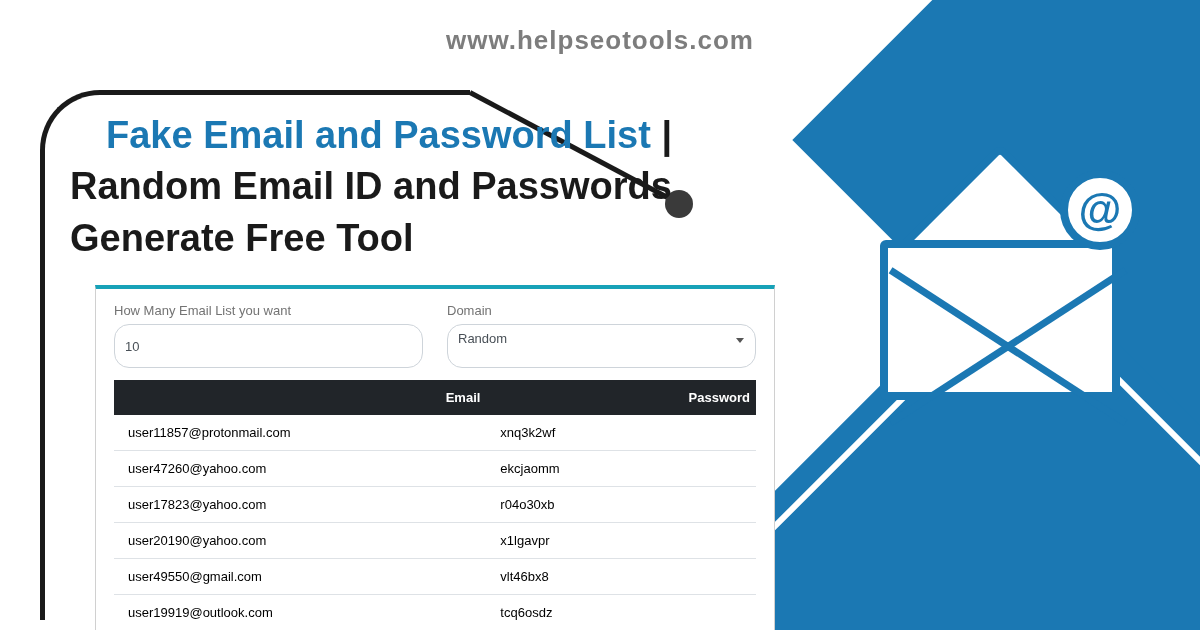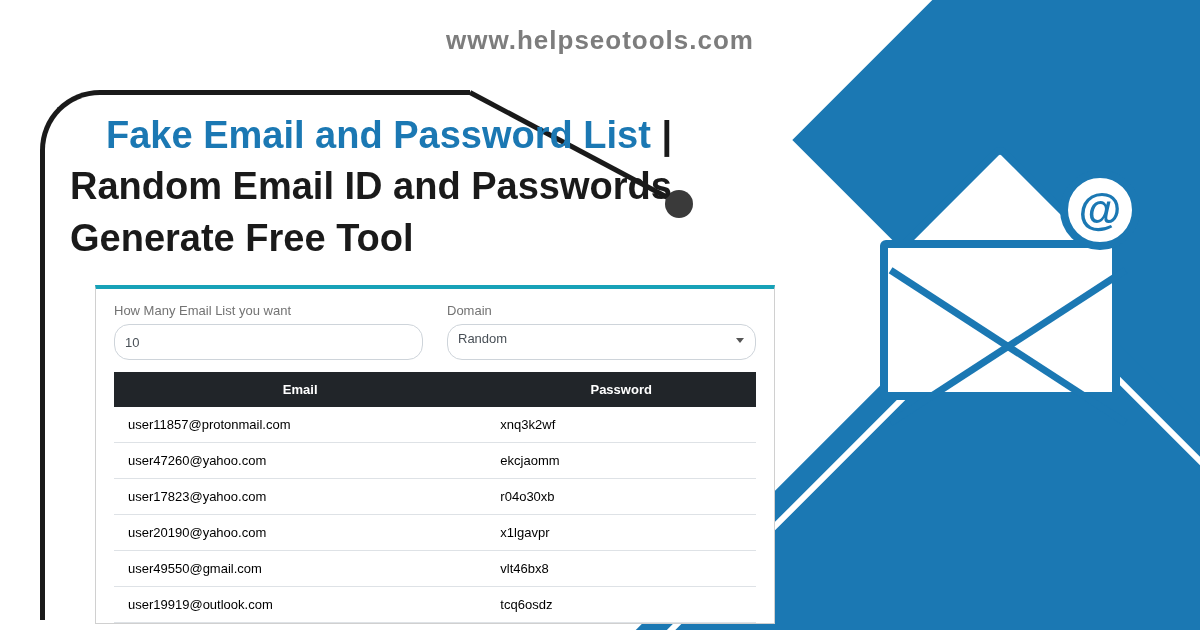--- a/index.html
+++ b/index.html
@@ -109,21 +109,21 @@
       display: block;
     }
     .form-input, .form-select {
       width: 100%;
       padding: 6px 10px;
       border: 1px solid #ced4da;
       border-radius: 15px;
       font-size: 13px;
       color: #495057;
       background: #fff;
-      height: 36px;
+      height: 44px;
     }
     .form-select-wrap { position: relative; }
     .form-select-wrap::after {
       content: '';
       position: absolute;
       right: 12px;
       top: 14px;
       width: 0; height: 0;
       border-left: 4px solid transparent;
       border-right: 4px solid transparent;
@@ -132,22 +132,22 @@
     }
     .results-table {
       width: 100%;
       border-collapse: collapse;
       font-size: 13px;
     }
     .results-table thead tr { background: #212529; }
     .results-table th {
       color: #fff;
       font-weight: 700;
-      text-align: center;
-      padding: 10px 14px;
+      text-align: right;
+      padding: 10px 6px;
       font-size: 13px;
     }
     .results-table td {
       padding: 10px 14px;
       color: #000000;
       border-bottom: 1px solid #dee2e6;
     }
     .results-table th:first-child, .results-table td:first-child { width: 58%; }
     
     .big-diamond {

